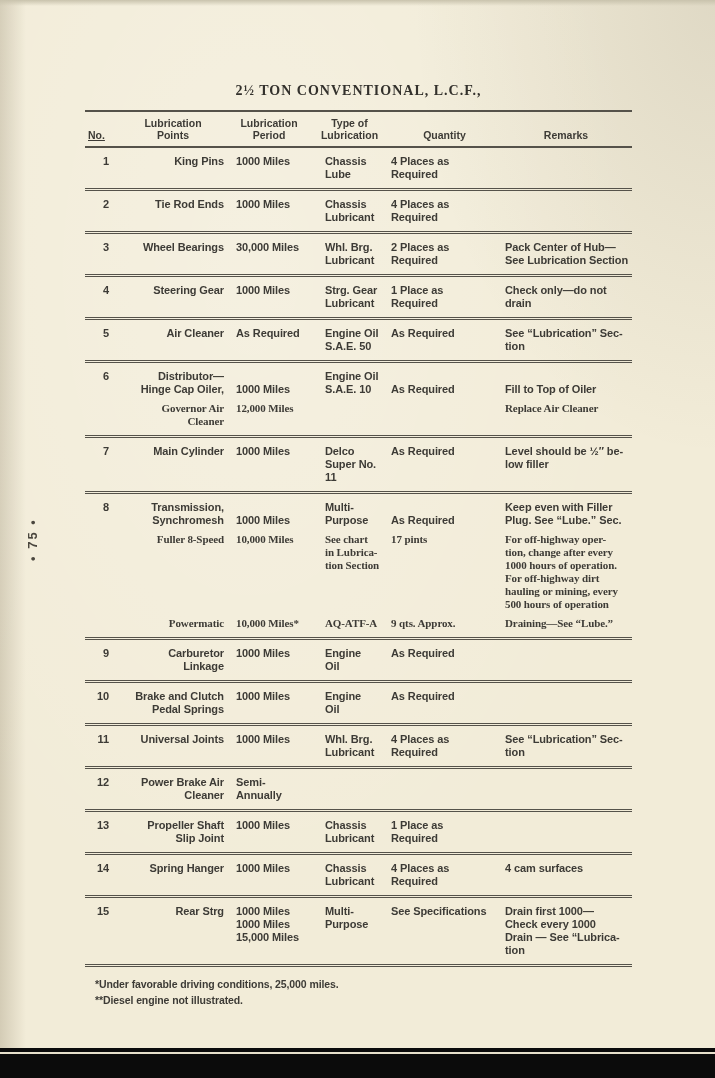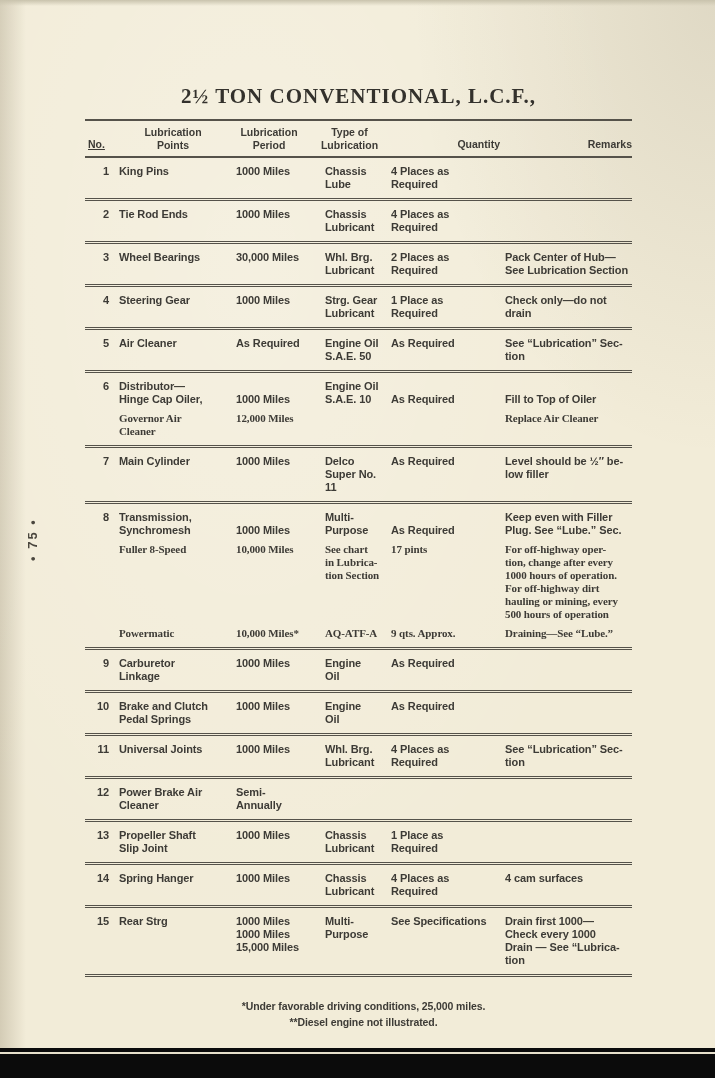--- a/index.html
+++ b/index.html
@@ -31,60 +31,60 @@
     position:absolute; left:8px; top:532px; width:48px;
     transform:rotate(-90deg);
     font-weight:bold; font-size:13px; letter-spacing:2px;
     color:#4a463e; text-align:center; white-space:nowrap;
   }
   .content { position:absolute; left:85px; top:0; width:547px; }
   .title {
     margin-top:82px;
     text-align:center;
     font-family:"Liberation Serif", serif;
-    font-weight:bold; font-size:21px; letter-spacing:1px;
+    font-weight:bold; font-size:14px; letter-spacing:1px;
     color:#33312c; line-height:1.35;
   }
   .title-rule { border:0; border-top:2px solid #55524a; margin:9px 0 0 0; }
 
   .thead {
     display:grid;
     grid-template-columns:33px 110px 82px 79px 111px 132px;
     padding:5px 0 4px 0;
     border-bottom:2px solid #55524a;
   }
   .thead .hcell {
     font-weight:bold; font-size:10.5px; line-height:1.2;
     text-align:center; white-space:pre-line;
   }
   .thead .h-no { text-align:left; padding-left:3px; padding-top:12px;text-decoration:underline; }
-  .thead .h-quantity, .thead .h-remarks { padding-top:12px;text-align:right; }
+  .thead .h-quantity, .thead .h-remarks { padding-top:12px; }
 
   .tbody { border-bottom:3px double #55524a; }
   .row {
     display:grid;
     grid-template-columns:33px 110px 82px 79px 111px 132px;
     padding:7px 0;
   }
   .row.group-start { border-top:3px double #55524a; }
   .row.sub-row { padding-top:0; margin-top:-1px; padding-bottom:7px; }
   .row.sub-row + .row.sub-row { }
   .sub-row { padding-top:0 !important;font-family:Liberation Serif, serif; }
   .cell {
     font-weight:bold; font-size:11px; line-height:13px;
     white-space:pre-line; letter-spacing:-0.1px;
   }
   .col-no { text-align:right; padding-right:9px; }
-  .col-points { padding-left:1px; padding-right:4px; }
+  .col-points { padding-left:1px; padding-right:4px;text-align:right; }
   .col-period { padding-left:8px; padding-right:2px; }
   .col-type { padding-left:3px; padding-right:2px;margin-left:12px; }
   .col-quantity { padding-left:2px; padding-right:4px; }
   .col-remarks { padding-left:5px; }
 
-  .footnotes { margin-top:21px; padding-left:10px;text-align:center; }
+  .footnotes { margin-top:9px; padding-left:10px; }
   .footnote { font-weight:bold; font-size:10.5px; line-height:16px; letter-spacing:-0.1px; }
 </style>
 </head>
 <body>
 
 <div class="page">
   <div class="scan-top"></div>
 
   <div class="page-number">• 75 •</div>
 

